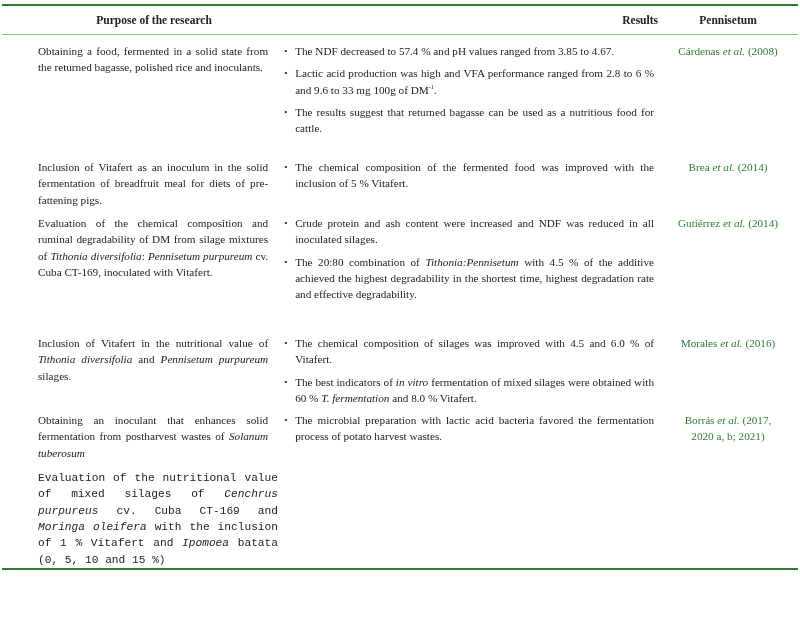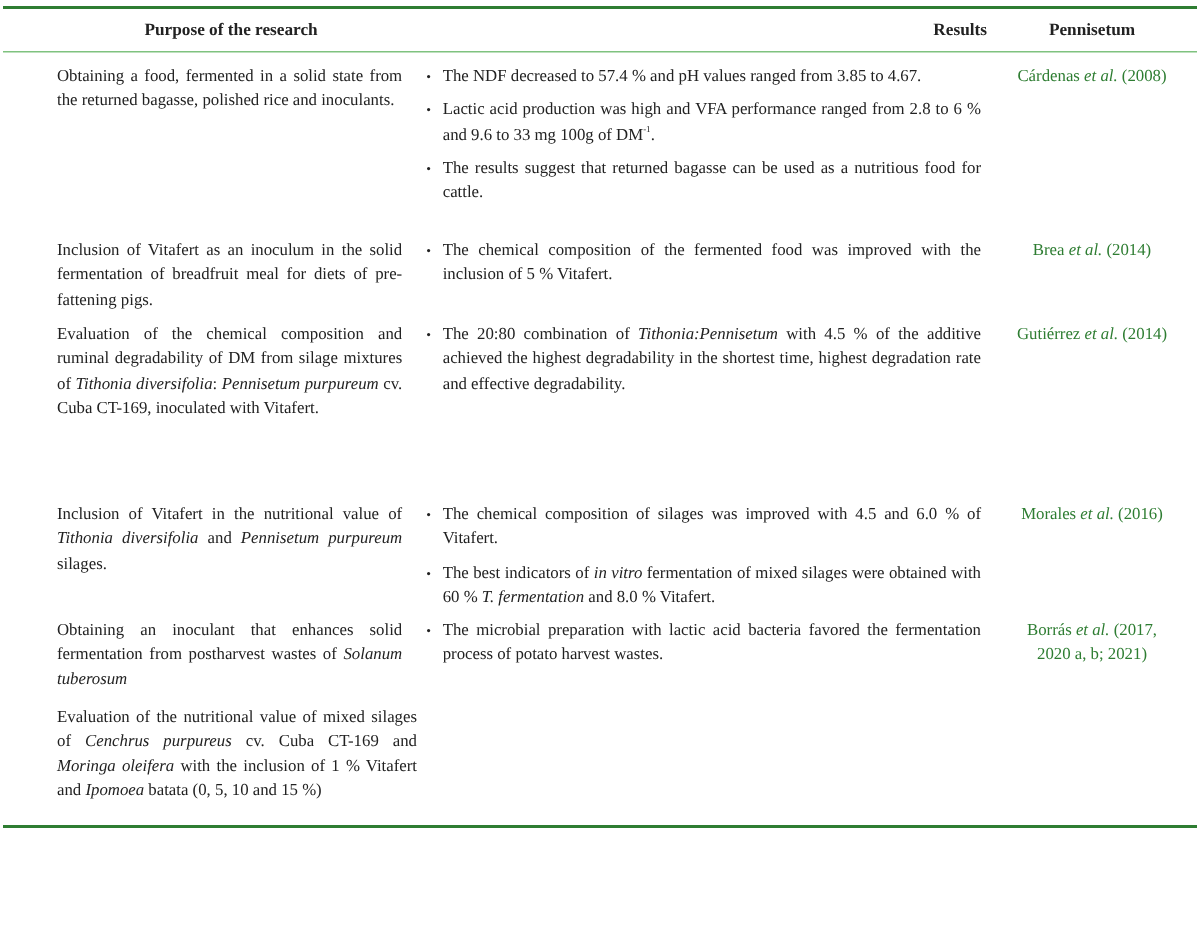--- a/index.html
+++ b/index.html
@@ -53,20 +53,21 @@
           <ul>
             <li>The chemical composition of the fermented food was improved with the inclusion of 5 % Vitafert.</li>
           </ul>
         </div>
         <div class="col3">Brea <i>et al.</i> (2014)</div>
       </div>
       <div class="row" style="min-height: 120px;">
         <div class="col1">Evaluation of the chemical composition and ruminal degradability of DM from silage mixtures of <i>Tithonia diversifolia</i>: <i>Pennisetum purpureum</i> cv. Cuba CT-169, inoculated with Vitafert.</div>
         <div class="col2">
           <ul>
+            <li>Crude protein and ash content were increased and NDF was reduced in all inoculated silages.</li>
             <li>The 20:80 combination of <i>Tithonia:<i>Pennisetum</i></i> with 4.5 % of the additive achieved the highest degradability in the shortest time, highest degradation rate and effective degradability.</li>
           </ul>
         </div>
         <div class="col3">Gutiérrez <i>et al.</i> (2014)</div>
       </div>
       <div class="row" style="min-height: 68px;">
         <div class="col1">Inclusion of Vitafert in the nutritional value of <i>Tithonia diversifolia</i> and <i><i>Pennisetum</i> purpureum</i> silages.</div>
         <div class="col2">
           <ul>
             <li>The chemical composition of silages was improved with 4.5 and 6.0 % of Vitafert.</li>
@@ -77,19 +78,19 @@
       </div>
       <div class="row" style="min-height: 58px;">
         <div class="col1">Obtaining an inoculant that enhances solid fermentation from postharvest wastes of <i>Solanum tuberosum</i></div>
         <div class="col2">
           <ul>
             <li>The microbial preparation with lactic acid bacteria favored the fermentation process of potato harvest wastes.</li>
           </ul>
         </div>
         <div class="col3">Borrás <i>et al.</i> (2017,<br>2020 a, b; 2021)</div>
       </div>
-      <div class="row" style="min-height: 80px;">
+      <div class="row" style="min-height: 80px; font-family: Liberation Mono, monospace;">
         <div class="col1">Evaluation of the nutritional value of mixed silages of <i>Cenchrus purpureus</i> cv. Cuba CT-169 and <i>Moringa oleifera</i> with the inclusion of 1 % Vitafert and <i>Ipomoea</i> batata (0, 5, 10 and 15 %)</div>
       </div>
     </div>
 
   <div class="rule-bottom"></div>
 </div>
 
 </body></html>

